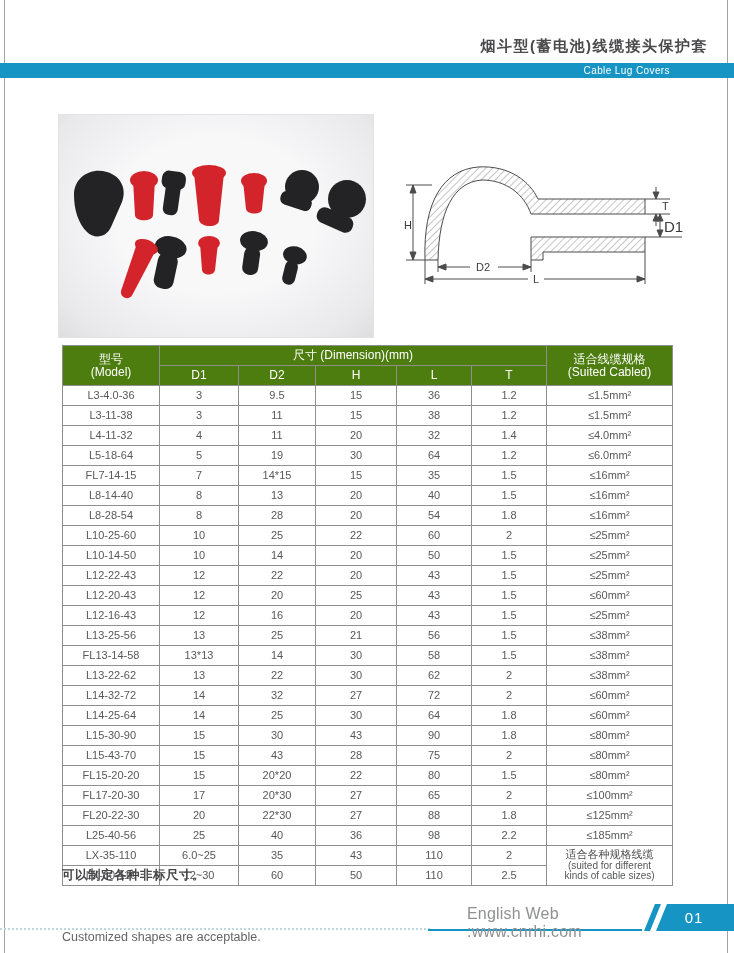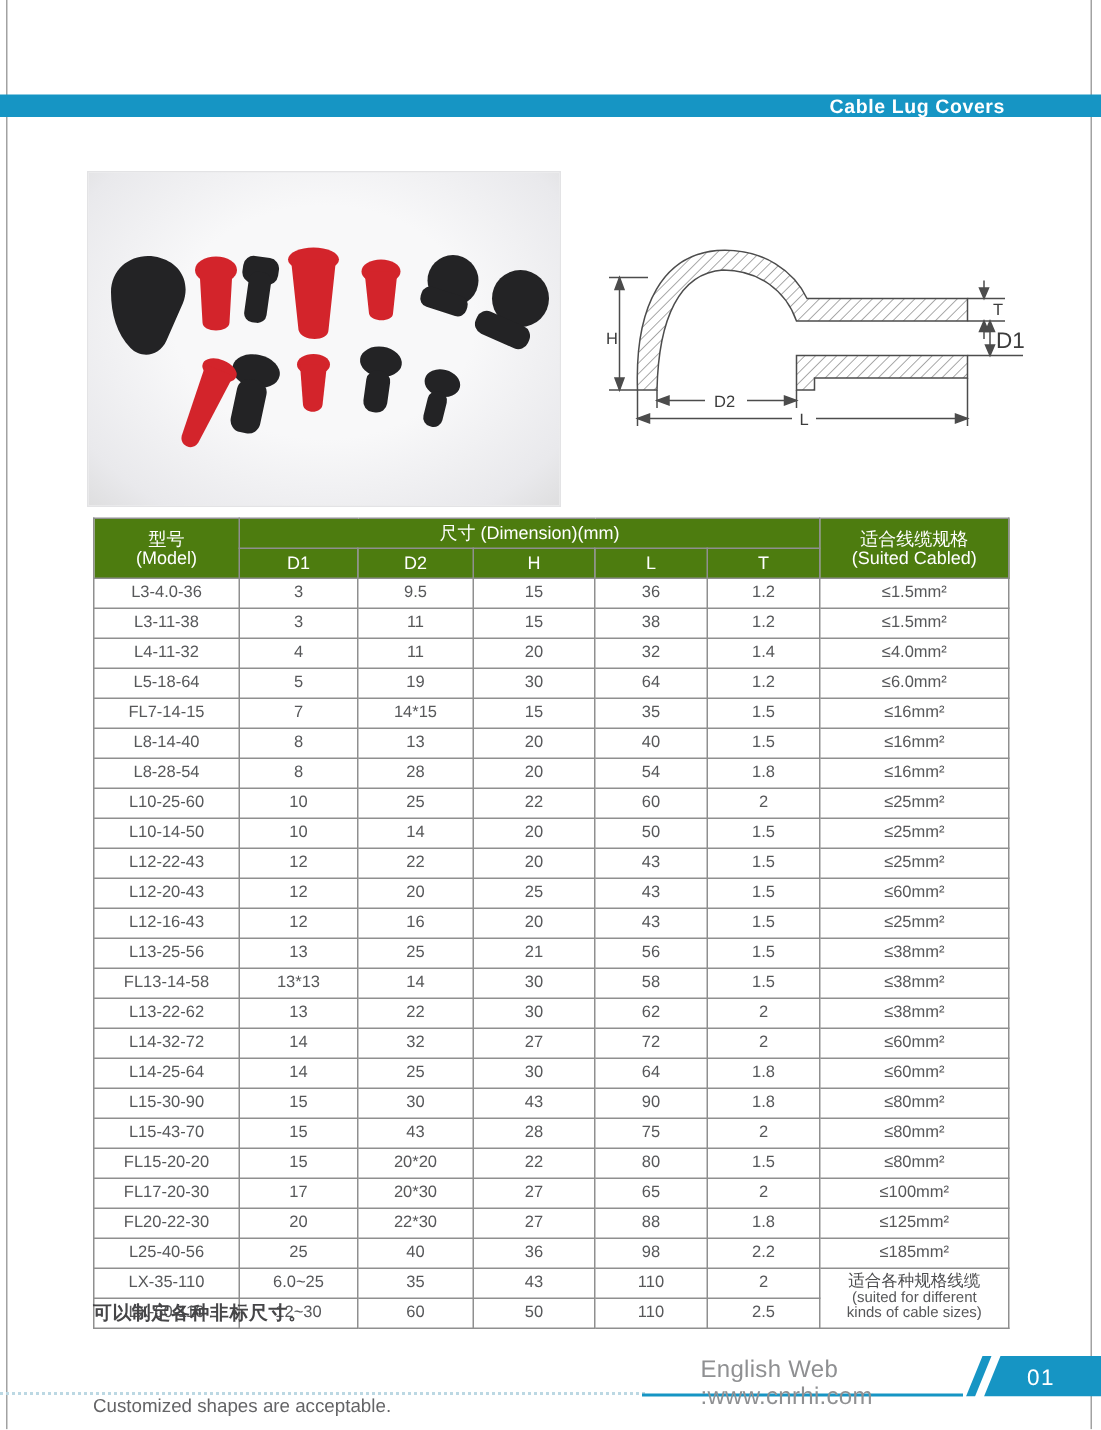--- a/index.html
+++ b/index.html
@@ -5,22 +5,22 @@
   html,body{margin:0;padding:0;background:#ffffff;}
   .page{position:relative;width:734px;height:953px;background:#ffffff;overflow:hidden;
         font-family:"Liberation Sans",sans-serif;}
   .rule{position:absolute;top:0;width:1px;height:953px;background:#a2a2a2;}
   .rule-left{left:4px;}
   .rule-right{left:727px;}
 
   .title-cn{position:absolute;top:37px;right:26px;font-size:15px;font-weight:bold;
             color:#4a4a4c;letter-spacing:1.5px;}
   .top-banner{position:absolute;left:0;top:63px;width:734px;height:15px;background:#1695c4;}
-  .top-banner span{position:absolute;right:64px;top:0;line-height:15px;font-size:13px;
-            color:#ffffff;letter-spacing:0.4px;font-weight:bold;}
+  .top-banner span{position:absolute;right:64px;top:0;line-height:15px;font-size:10px;
+            color:#ffffff;letter-spacing:0.4px;}
 
   .photo{position:absolute;left:58px;top:114px;width:314px;height:222px;
          background:radial-gradient(ellipse at 50% 45%, #f8f8f9 45%, #e9e9ec 85%, #dededf 100%);
          border:1px solid #e3e3e5;}
 
   .diagram{position:absolute;left:398px;top:142px;width:292px;height:162px;}
   .diagram text{font-family:"Liberation Sans",sans-serif;fill:#3c3c3c;}
 
   table.spec{position:absolute;left:62px;top:345px;width:610px;border-collapse:collapse;
              table-layout:fixed;font-size:11px;color:#57585a;}
@@ -41,20 +41,21 @@
   .page-num{position:absolute;left:630px;top:904px;width:104px;height:27px;z-index:5;}
 </style>
 </head>
 <body>
 
 <div class="page">
 
   <div class="rule rule-left"></div>
   <div class="rule rule-right"></div>
 
+  <div class="title-cn">烟斗型(蓄电池)线缆接头保护套</div>
 
   <div class="top-banner">
     <span>Cable Lug Covers</span>
   </div>
 
   <div class="photo">
     <svg width="314" height="222" viewBox="0 0 314 222">
       <g fill="#232325">
         <path d="M15,80 C15,62 32,52 48,57 C62,61 68,74 63,87 L52,112 C47,123 35,124 28,117 C19,108 15,94 15,80 Z"></path>
         <g transform="rotate(8 112 78)">

